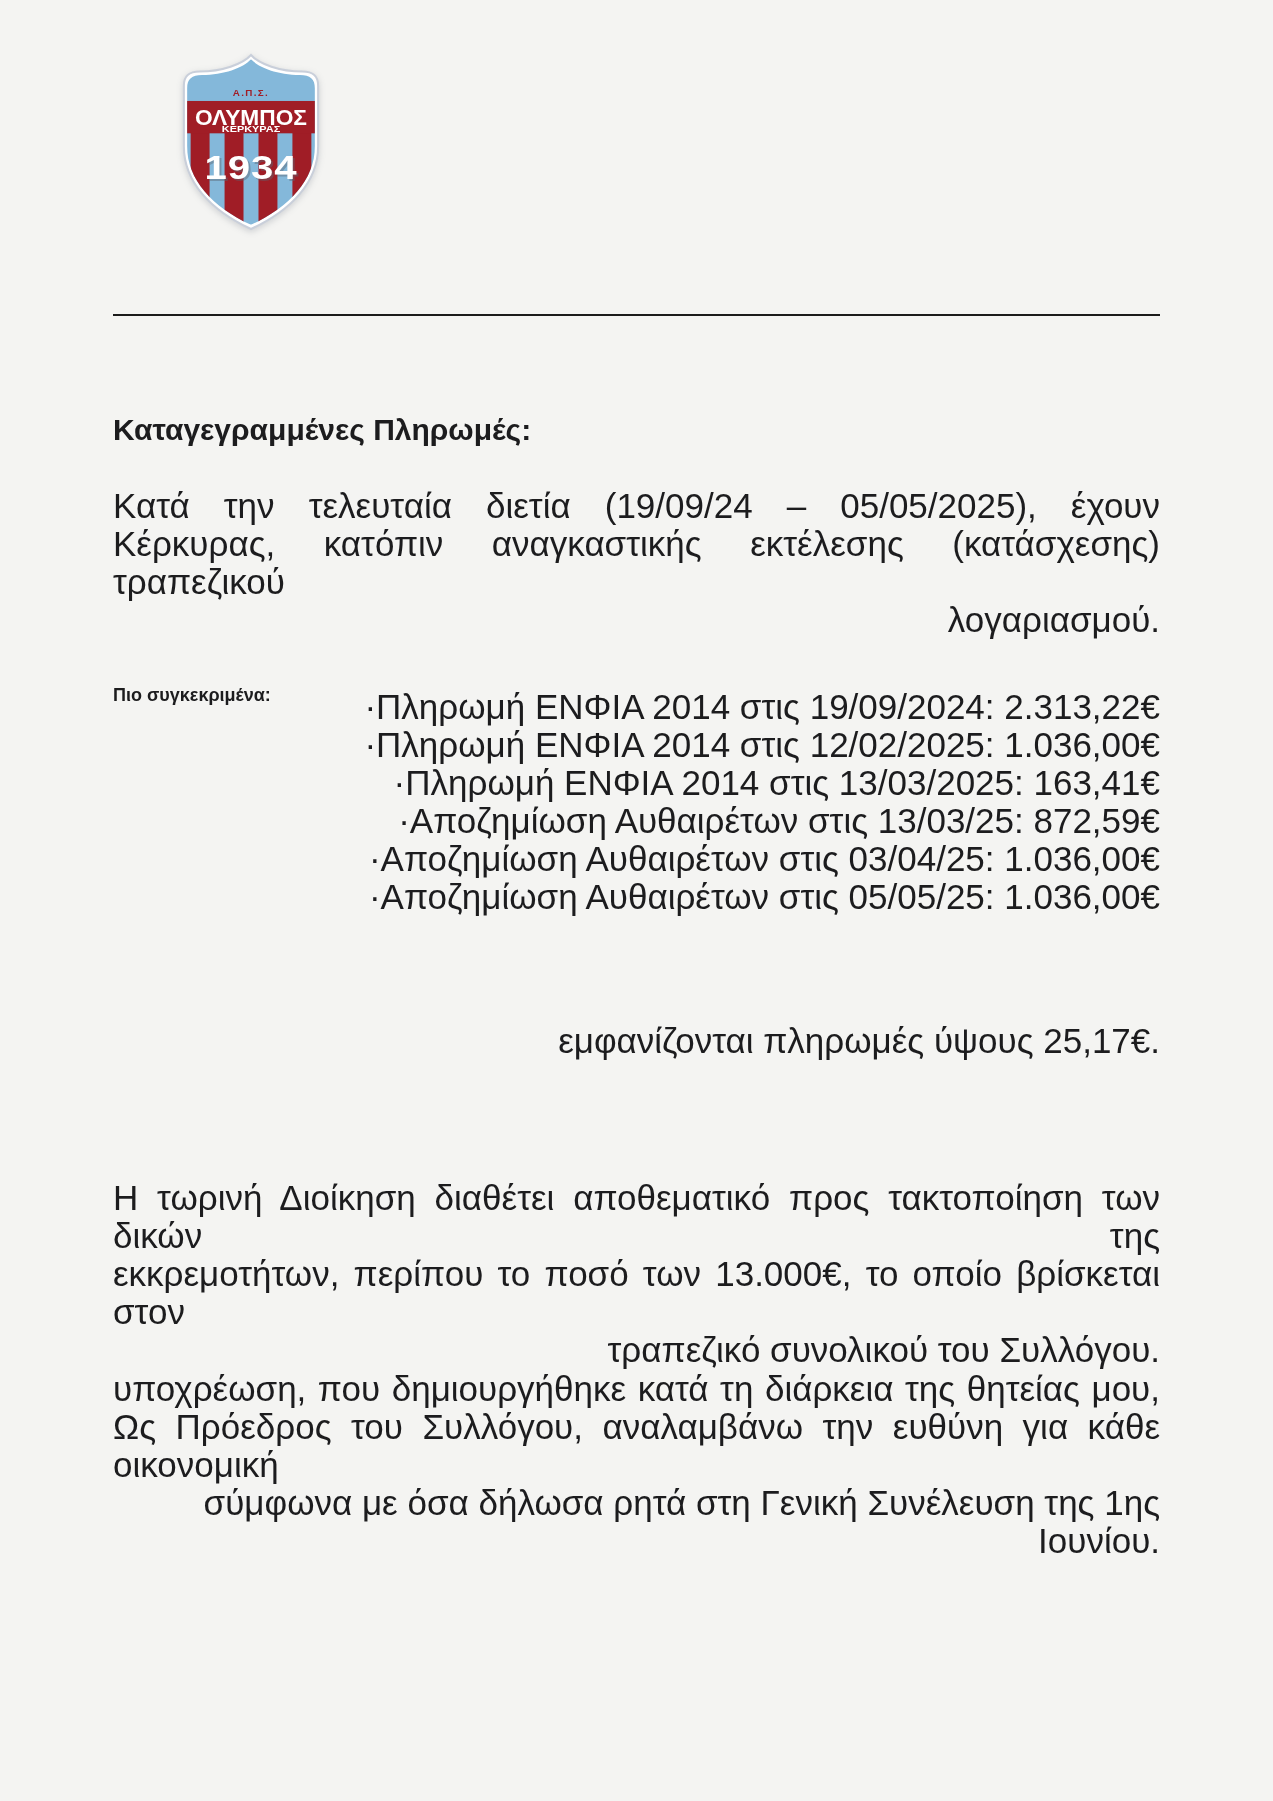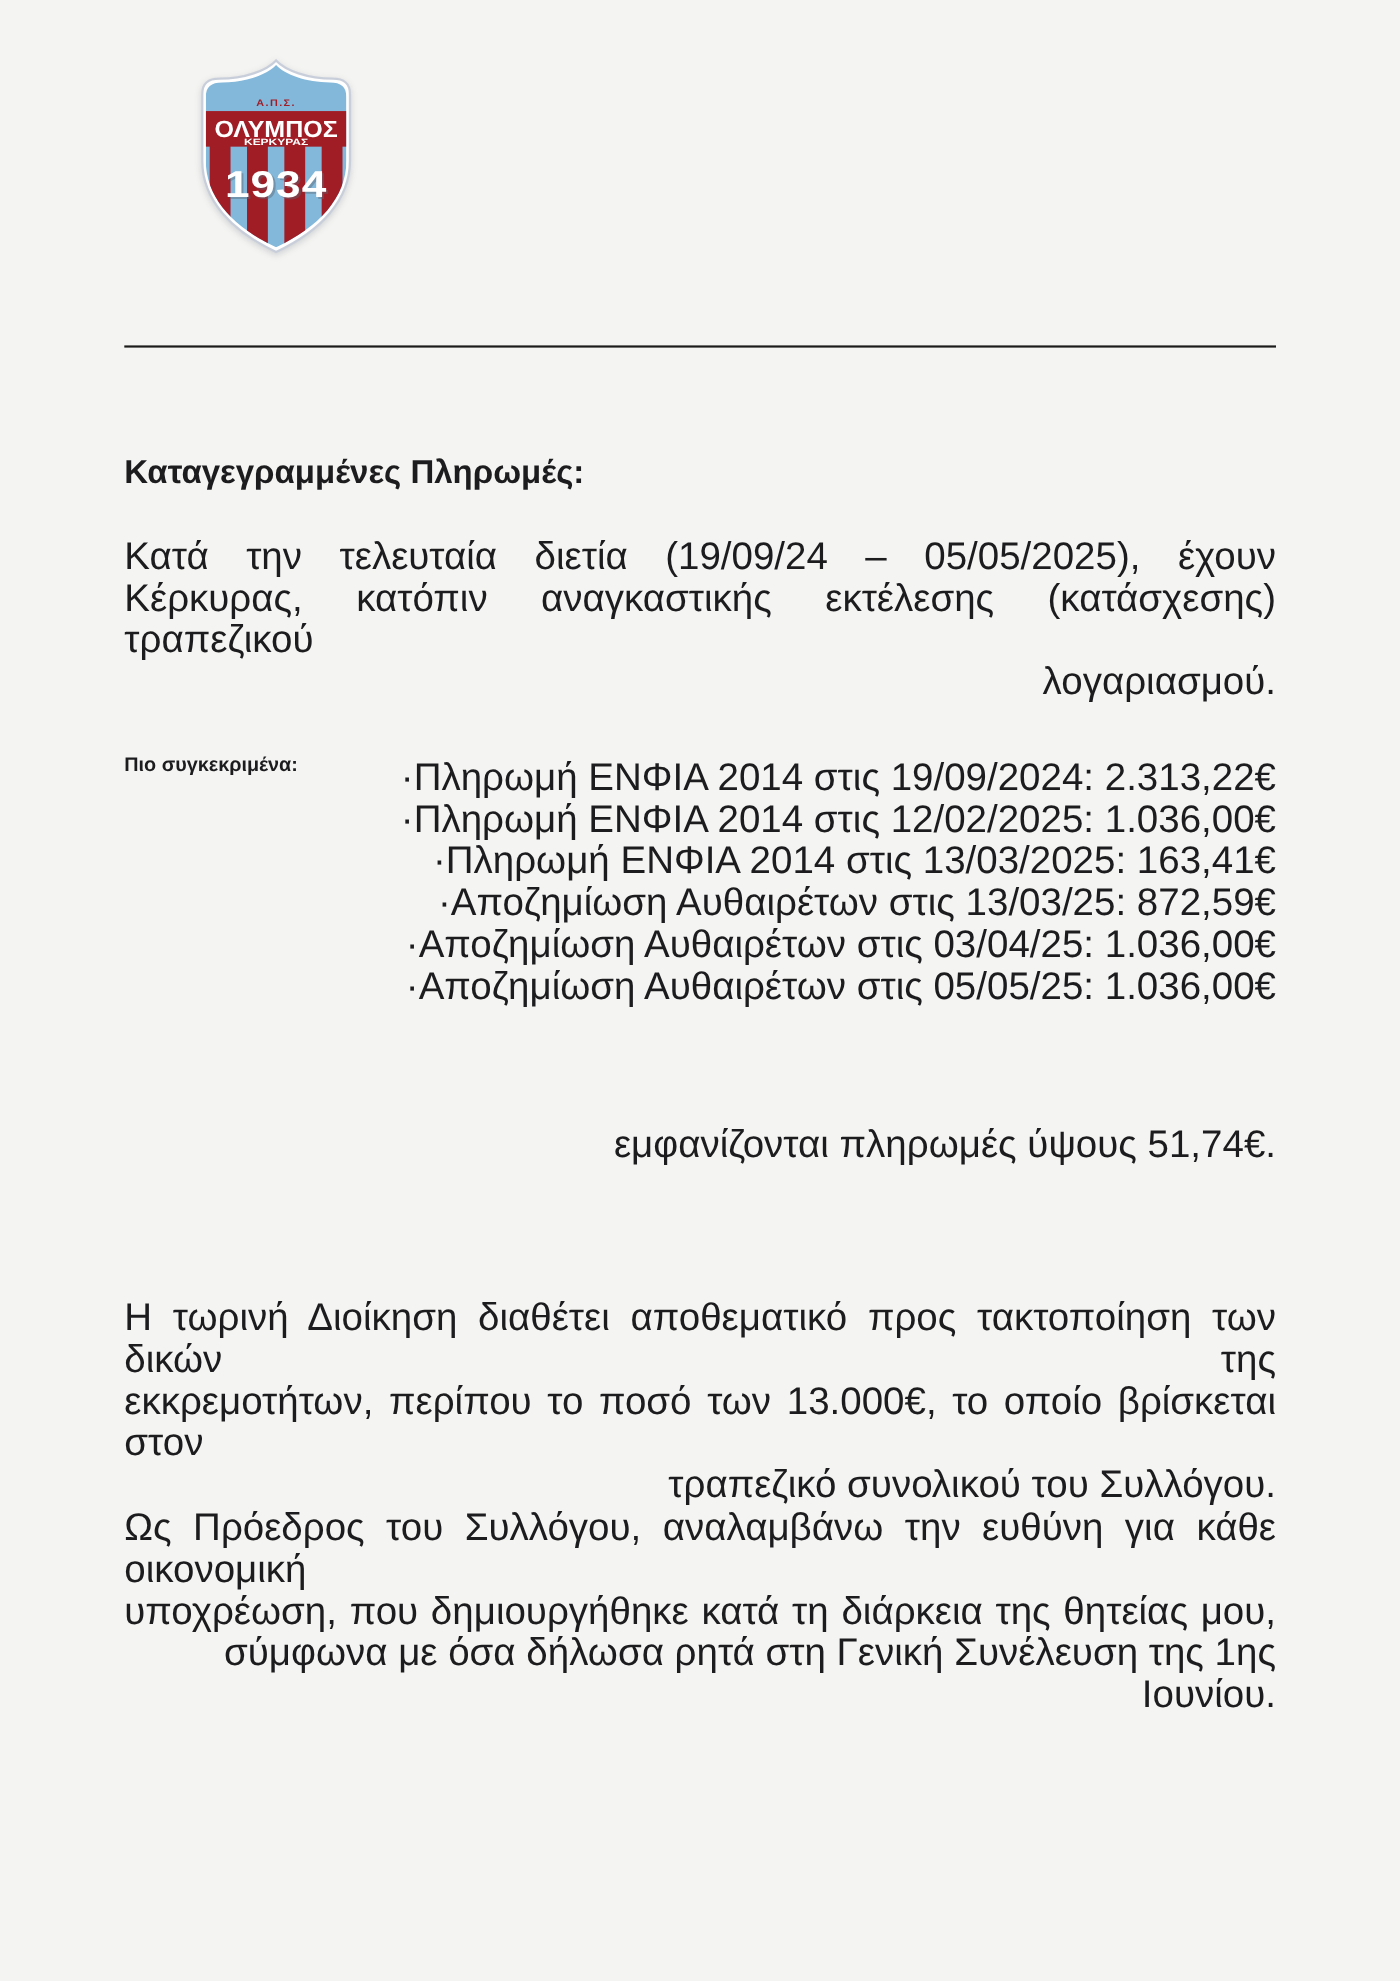--- a/index.html
+++ b/index.html
@@ -78,28 +78,28 @@
   <div class="tb" style="top:688px">
     <div class="ll">·Πληρωμή ΕΝΦΙΑ 2014 στις 19/09/2024: 2.313,22€</div>
     <div class="ll">·Πληρωμή ΕΝΦΙΑ 2014 στις 12/02/2025: 1.036,00€</div>
     <div class="ll">·Πληρωμή ΕΝΦΙΑ 2014 στις 13/03/2025: 163,41€</div>
     <div class="ll">·Αποζημίωση Αυθαιρέτων στις 13/03/25: 872,59€</div>
     <div class="ll">·Αποζημίωση Αυθαιρέτων στις 03/04/25: 1.036,00€</div>
     <div class="ll">·Αποζημίωση Αυθαιρέτων στις 05/05/25: 1.036,00€</div>
   </div>
 
   <div class="tb" style="top:1022px">
-    <div class="ll">εμφανίζονται πληρωμές ύψους 51,74€.</div>
+    <div class="ll">εμφανίζονται πληρωμές ύψους 25,17€.</div>
   </div>
 
   <div class="tb" style="top:1179px">
     <div class="jl">Η τωρινή Διοίκηση διαθέτει αποθεματικό προς τακτοποίηση των δικών της</div>
     <div class="jl">εκκρεμοτήτων, περίπου το ποσό των 13.000€, το οποίο βρίσκεται στον</div>
     <div class="ll">τραπεζικό συνολικού του Συλλόγου.</div>
   </div>
 
   <div class="tb" style="top:1370px">
+    <div class="jl">υποχρέωση, που δημιουργήθηκε κατά τη διάρκεια της θητείας μου,</div>
     <div class="jl">Ως Πρόεδρος του Συλλόγου, αναλαμβάνω την ευθύνη για κάθε οικονομική</div>
-    <div class="jl">υποχρέωση, που δημιουργήθηκε κατά τη διάρκεια της θητείας μου,</div>
     <div class="ll">σύμφωνα με όσα δήλωσα ρητά στη Γενική Συνέλευση της 1ης Ιουνίου.</div>
   </div>
 
 </div>
 
 </body></html>

